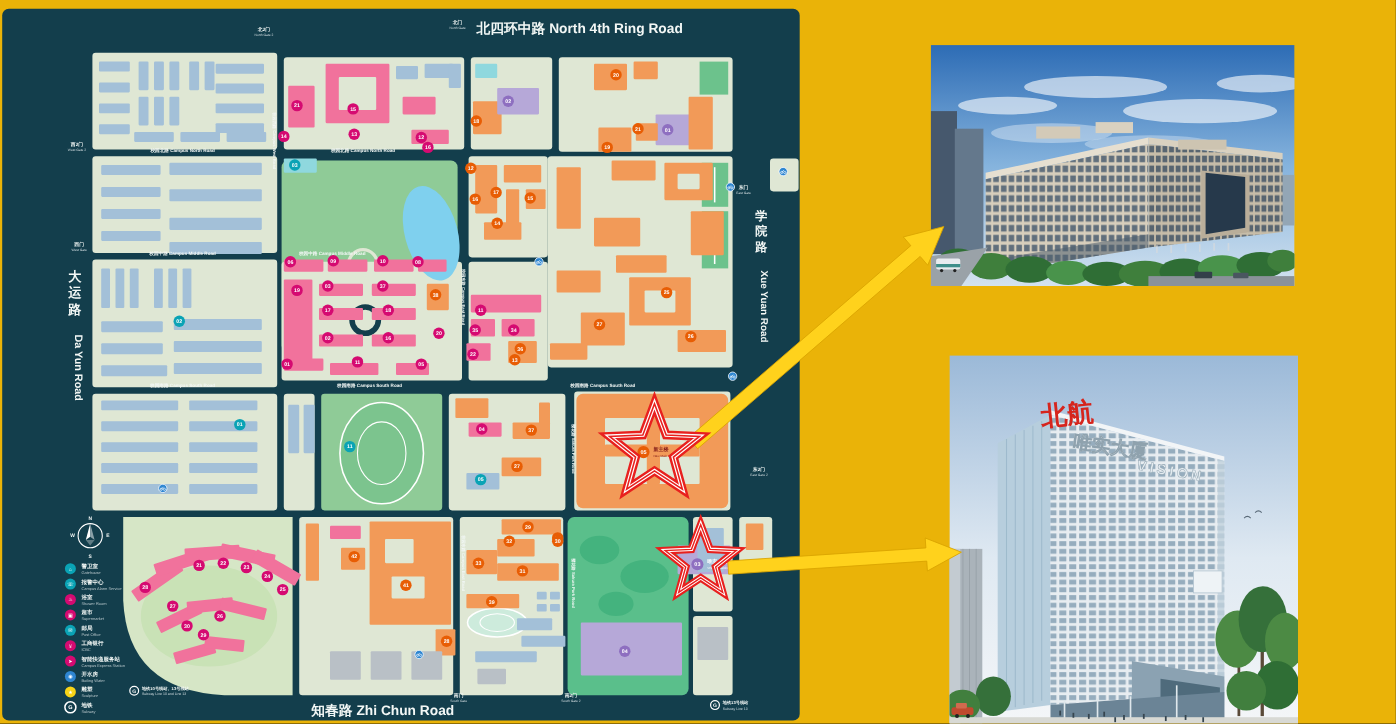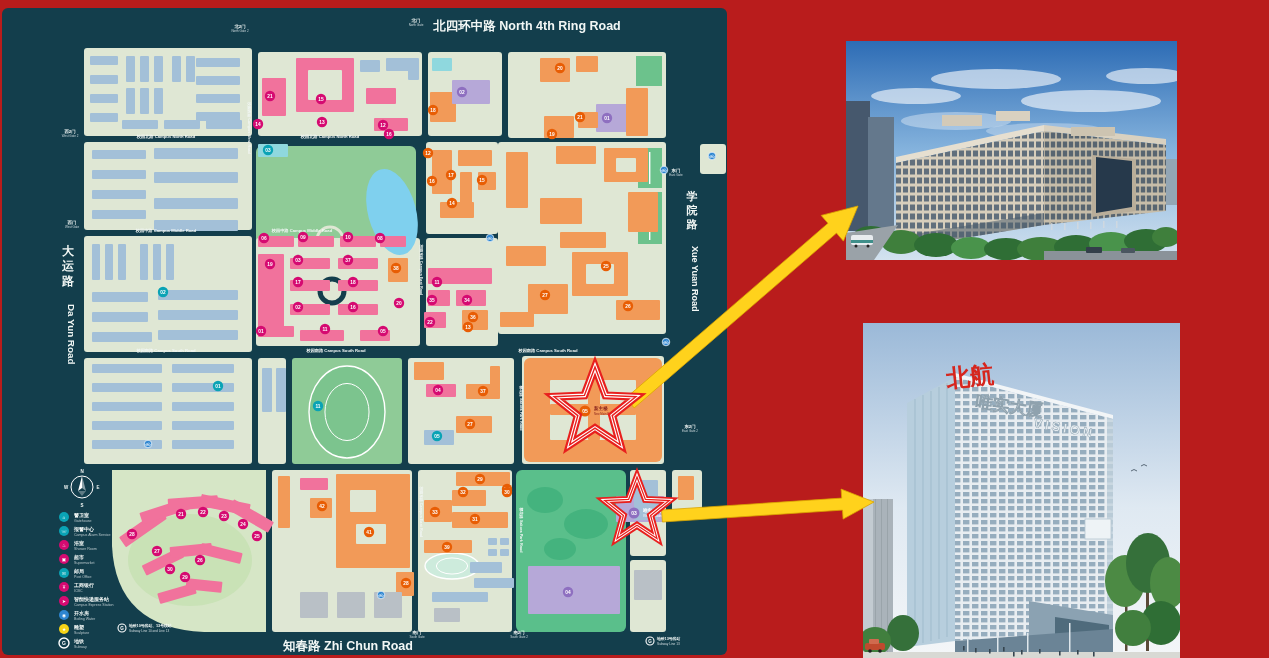--- a/index.html
+++ b/index.html
@@ -1,16 +1,16 @@
 <!DOCTYPE html>
 <html><head>
 <meta charset="utf-8">
 <style>
   html,body{margin:0;padding:0;background:#000;}
-  #stage{position:relative;width:1269px;height:658px;background:#b91c1c;overflow:hidden;
+  #stage{position:relative;width:1269px;height:658px;background:#eab308;overflow:hidden;
          font-family:"Liberation Sans","DejaVu Sans",sans-serif;}
   #map-svg{position:absolute;left:0;top:0;}
   #overlay{position:absolute;left:0;top:0;pointer-events:none;}
   .photo{position:absolute;overflow:hidden;}
   #photo-top{left:846px;top:41px;width:331px;height:219px;}
   #photo-bottom{left:863px;top:323px;width:317px;height:335px;}
   svg text{font-family:"Liberation Sans","DejaVu Sans",sans-serif;}
 </style>
 </head>
 <body>

